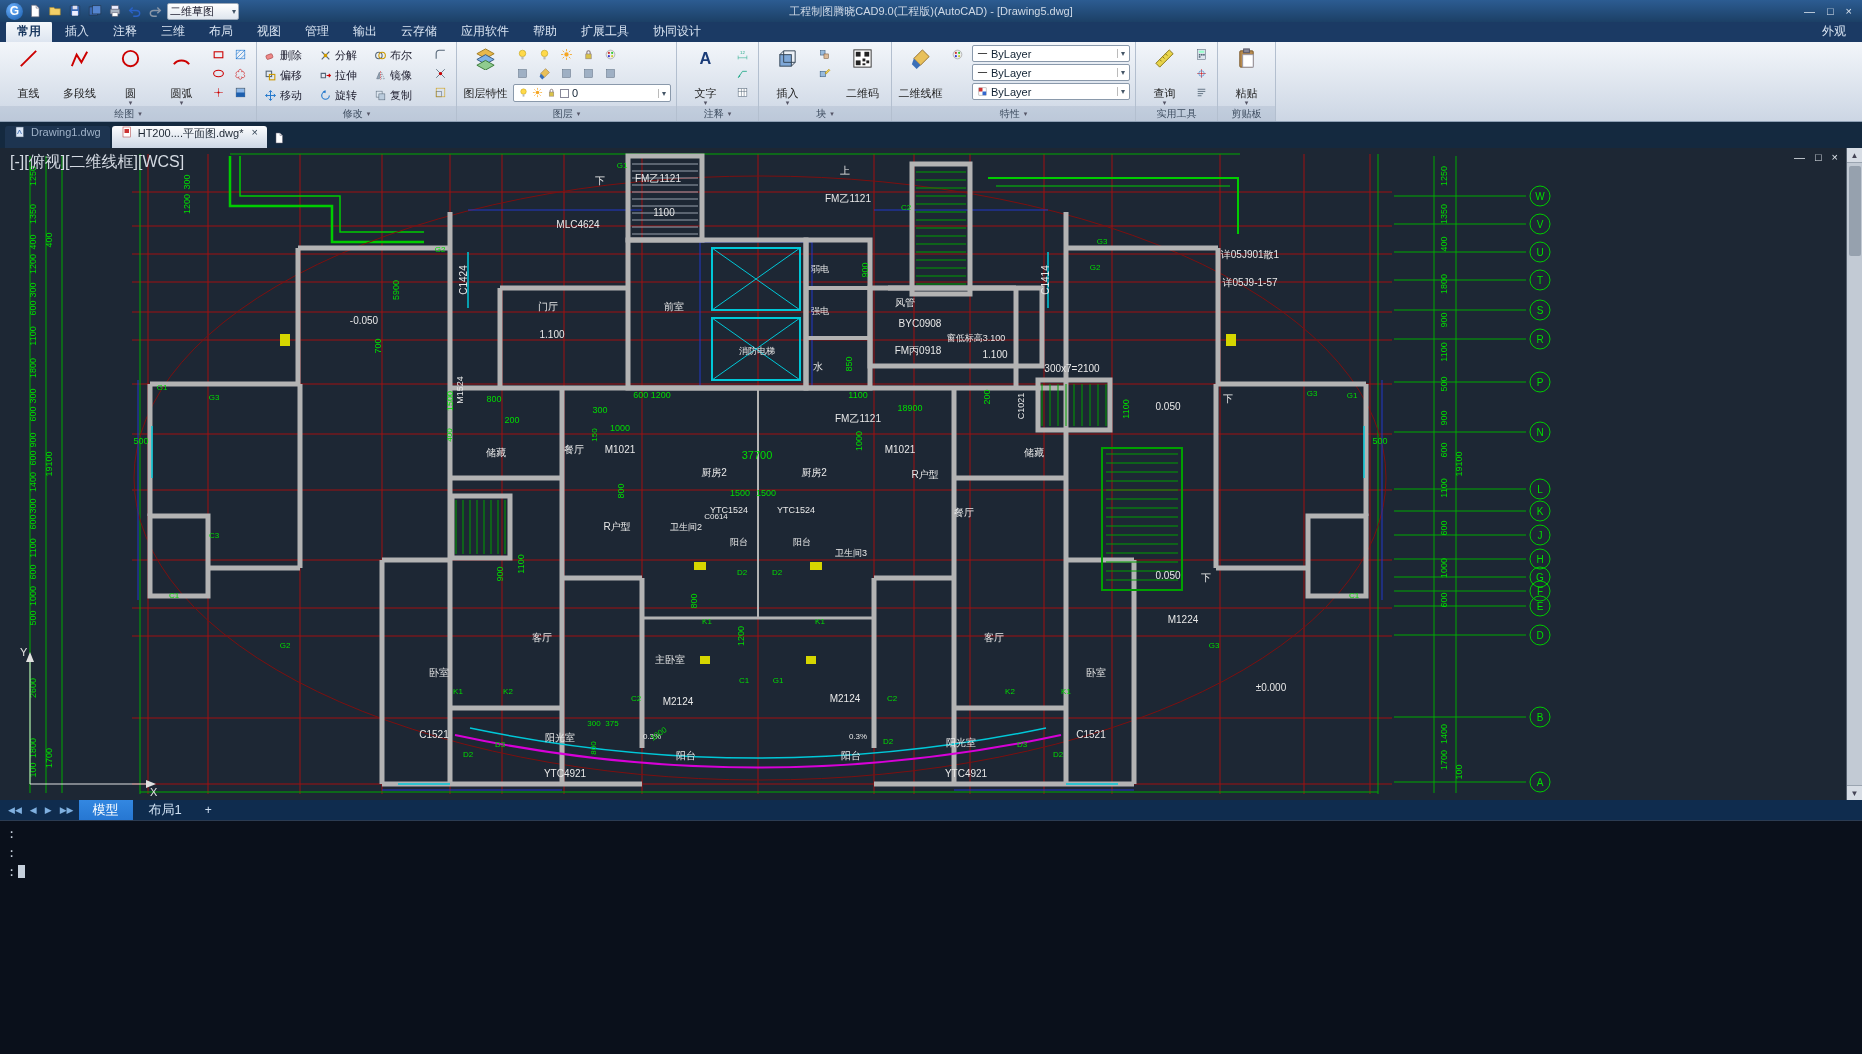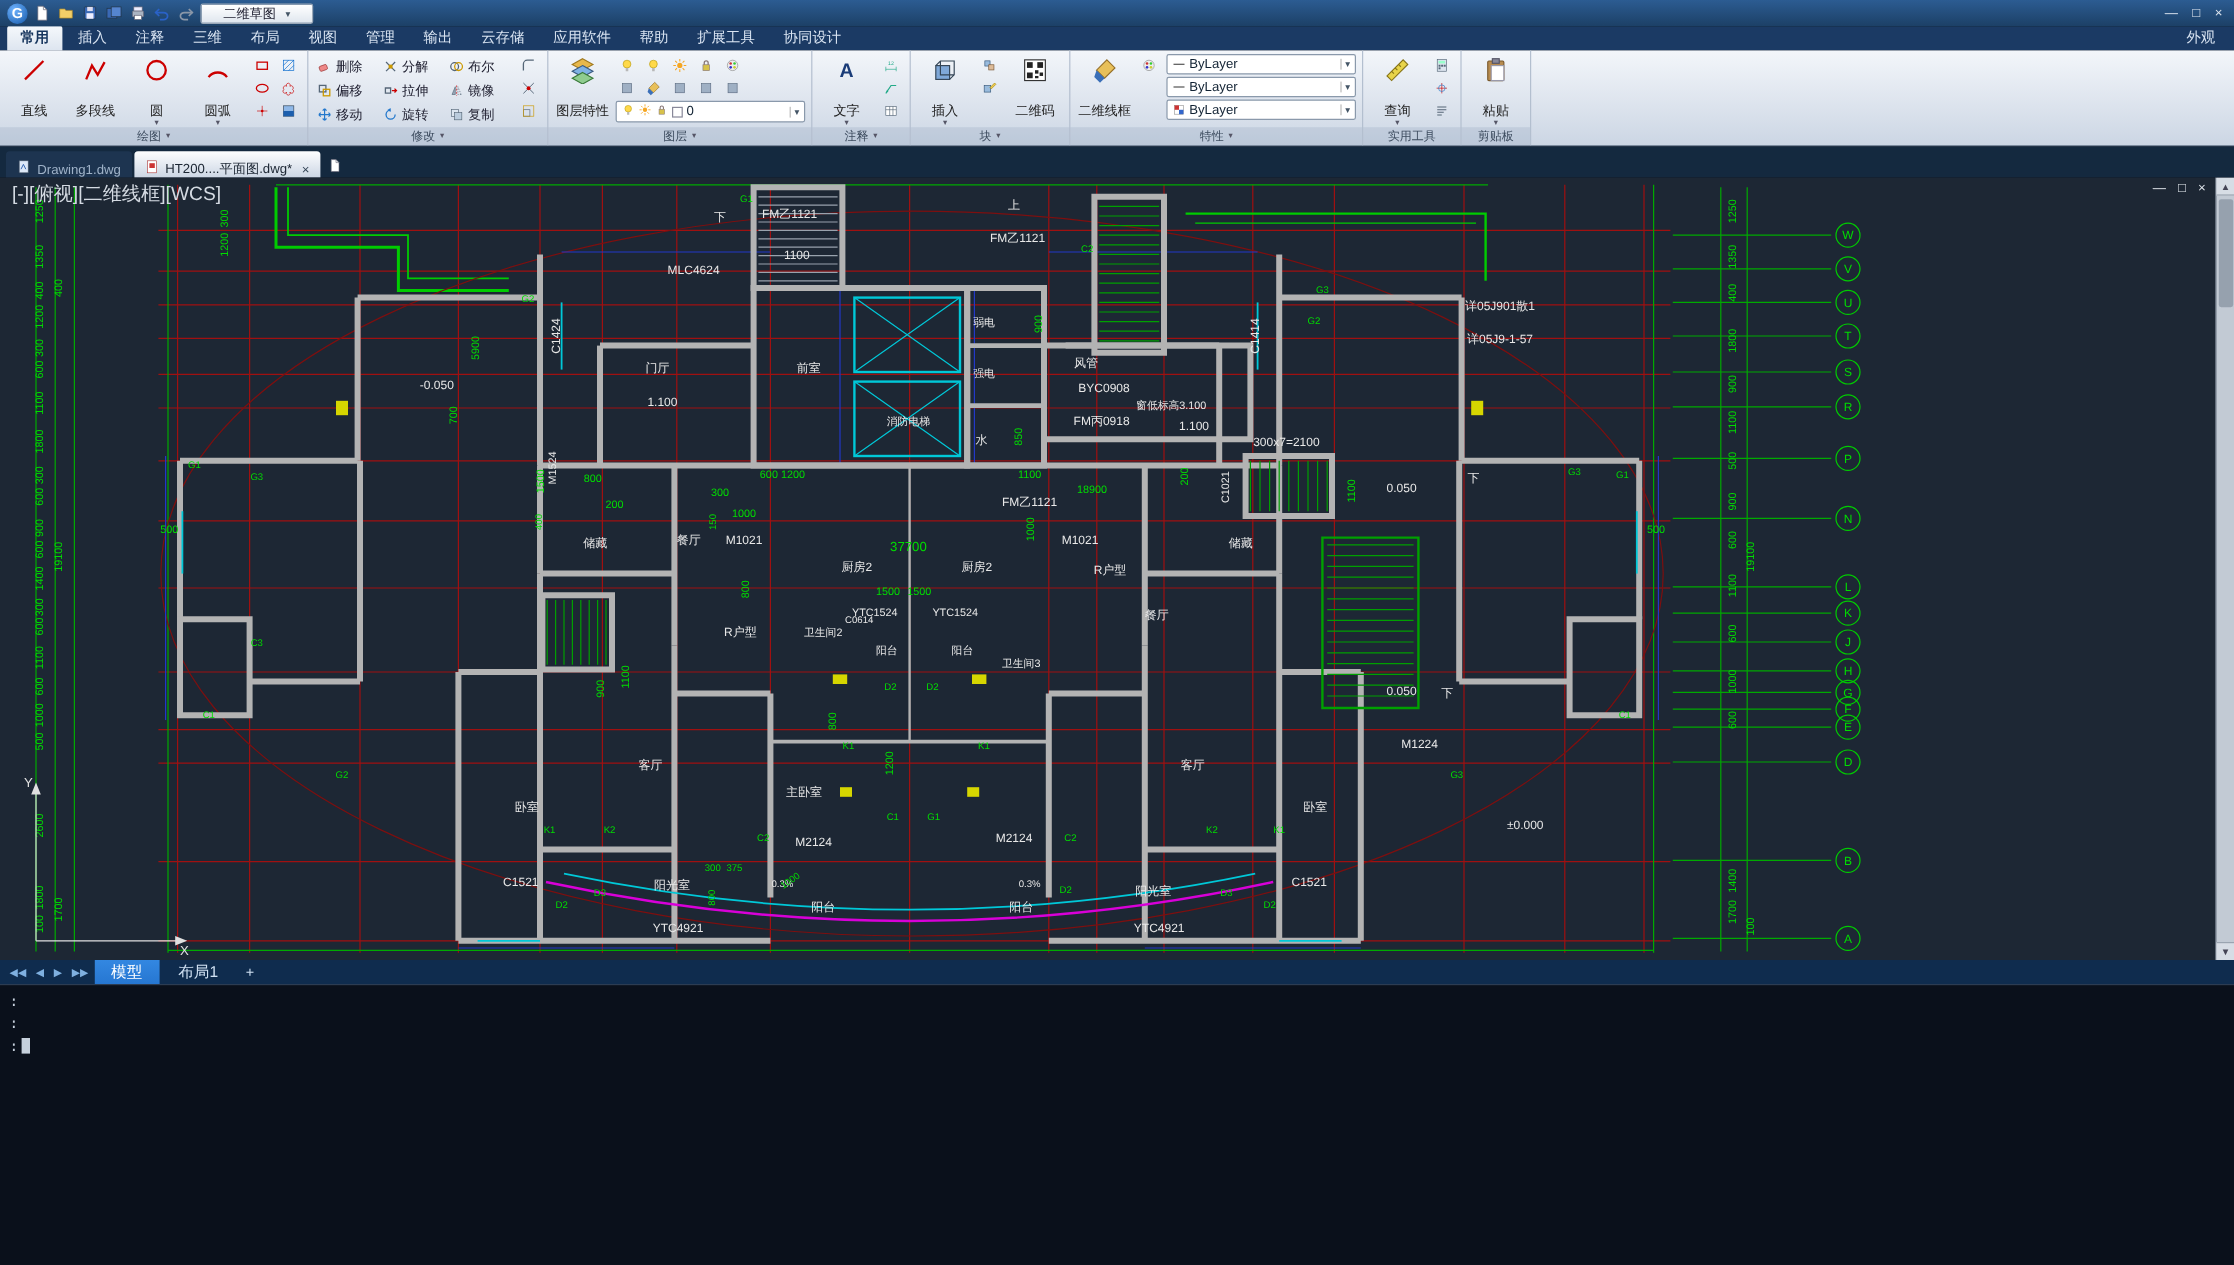--- a/index.html
+++ b/index.html
@@ -5,21 +5,21 @@
 *{margin:0;padding:0;box-sizing:border-box}
 html,body{width:1862px;height:1054px;overflow:hidden}
 body{font-family:"Liberation Sans","DejaVu Sans",sans-serif;background:#0b121d}
 .app{display:flex;flex-direction:column;width:1862px;height:1054px}
 
 .titlebar{height:22px;display:flex;align-items:center;background:linear-gradient(#2c5c92,#1c4066);padding:0 6px;gap:3px;position:relative;flex:0 0 22px}
 .logo{width:17px;height:17px;border-radius:50%;background:radial-gradient(circle at 35% 30%,#6fb3ff,#1458a8);color:#fff;font-weight:bold;font-size:12px;display:flex;align-items:center;justify-content:center;z-index:2}
 .qat{display:flex;gap:2px;align-items:center;z-index:2}
 .qbtn{width:18px;height:18px;display:flex;align-items:center;justify-content:center;border-radius:2px}
 .qbtn svg{width:14px;height:14px}
-.ws-combo{height:17px;background:linear-gradient(#fff,#dfe6ee);border:1px solid #9aa8b8;border-radius:2px;font-size:11px;display:flex;align-items:center;padding:0 18px;gap:8px;color:#223;z-index:2}
+.ws-combo{height:17px;background:linear-gradient(#fff,#dfe6ee);border:1px solid #9aa8b8;border-radius:2px;font-size:11px;display:flex;align-items:center;padding:0 2px;gap:18px;color:#223;z-index:2}
 .ws-combo .cdd{font-size:8px;color:#456}
 .title{position:absolute;left:0;right:0;text-align:center;color:#cfd9e6;font-size:11px;pointer-events:none}
 .winbtns{margin-left:auto;display:flex;gap:12px;color:#dfe7f0;font-size:11px;z-index:2;padding-right:4px}
 
 .ribbontabs{height:20px;background:#1b3a64;display:flex;align-items:flex-end;padding:0 6px;gap:2px;flex:0 0 20px}
 .rtab{padding:2px 11px;font-size:12px;color:#d9e4f2;border-radius:3px 3px 0 0}
 .rtab.active{background:linear-gradient(#f6f9fc,#dde5f0);color:#16355d;font-weight:bold}
 .appearance{margin-left:auto;color:#d9e4f2;font-size:12px;padding:2px 10px}
 
 .ribbon{height:80px;background:linear-gradient(#f3f6fa,#ccd6e4);display:flex;border-bottom:1px solid #8fa0b5;flex:0 0 80px}
@@ -42,21 +42,21 @@
 .layers-right{display:flex;flex-direction:column;gap:2px}
 .combo{height:18px;background:#fff;border:1px solid #8a99ab;border-radius:2px;display:flex;align-items:center;font-size:11px;padding:0 4px;gap:3px;color:#123;width:158px}
 .combo svg{width:11px;height:11px}
 .combo .cval{flex:1}
 .combo .cdd{font-size:8px;color:#456;border-left:1px solid #bbb;padding-left:3px}
 .combos{display:flex;flex-direction:column;gap:2px}
 .combos .combo{height:17px}
 .swatch{width:9px;height:9px;background:#fff;border:1px solid #889;display:inline-block}
 
 .doctabs{height:26px;background:#14293f;display:flex;align-items:flex-end;padding:0 5px;gap:2px;flex:0 0 26px}
-.dtab{height:22px;display:flex;align-items:flex-end;gap:5px;padding:0 9px;font-size:11px;border-radius:3px 3px 0 0}
+.dtab{height:22px;display:flex;align-items:flex-start;gap:5px;padding:0 9px;font-size:11px;border-radius:3px 3px 0 0}
 .dtab.inactive{background:#1d3450;color:#9fb2c8}
 .dtab.active{background:linear-gradient(#fdfeff,#ccd6e4);color:#1c2633}
 .dtab svg{width:12px;height:12px}
 .dclose{font-size:11px;color:#345;margin-left:3px}
 .newtab{width:20px;height:20px;display:flex;align-items:center;justify-content:center}
 .newtab svg{width:12px;height:12px}
 
 .canvas{position:relative;height:652px;background:#1d2734;overflow:hidden;flex:0 0 652px}
 #plan{position:absolute;left:0;top:0;display:block}
 .vplabel{position:absolute;left:10px;top:4px;color:#d4dae2;font-size:16px}
@@ -124,20 +124,21 @@
           <svg width="14" height="14" viewBox="0 0 24 24">
             <path d="M16,6 L21,11 L16,16" fill="none" stroke="#8a97a8" stroke-width="2.5"></path>
             <path d="M21,11 H10 A6,5 0 0 0 10,21 H15" fill="none" stroke="#8a97a8" stroke-width="2.5"></path>
           </svg>
         </div>
       </div>
     <div class="ws-combo">
       <span>二维草图</span>
       <span class="cdd">▾</span>
     </div>
+    <div class="title">工程制图腾晓CAD9.0(工程版)(AutoCAD) - [Drawing5.dwg]</div>
     <div class="winbtns" id="winbtns">
         <span>—</span>
         <span>□</span>
         <span>×</span>
       </div>
   </div>
 
   <div class="ribbontabs">
     <span id="rtabs" style="display:flex;gap:2px;">
         <div class="rtab active">常用</div>

